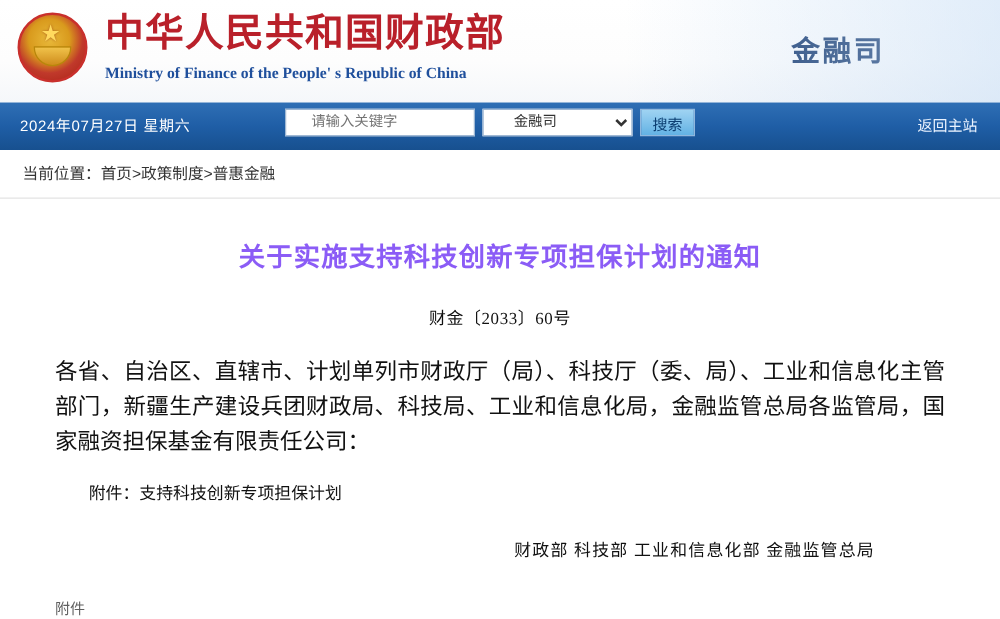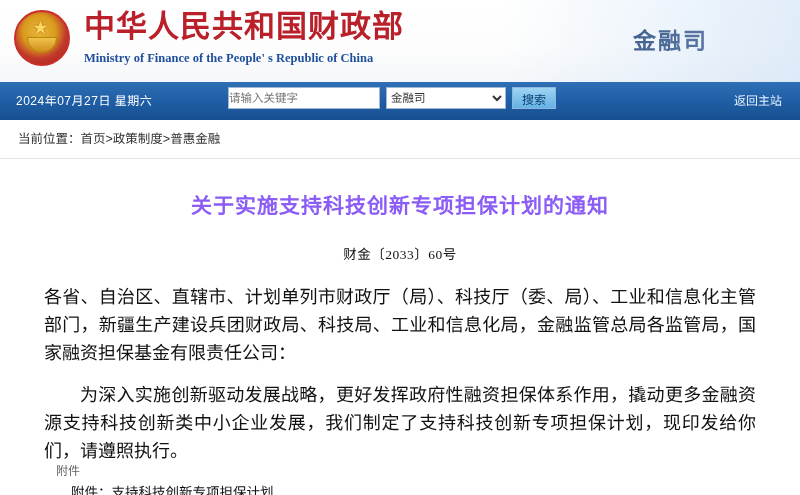--- a/index.html
+++ b/index.html
@@ -124,21 +124,21 @@
     align-items: center;
     gap: 6px;
   }
   .search-input, .search-select {
     height: 22px;
     box-sizing: border-box;
     border: 1px solid #9fb8d4;
     background: #ffffff;
     font-size: 11.5px;
     color: #555;
-    padding: 0 0;
+    padding: 0 20px;
     font-family: "Liberation Sans", sans-serif;
     outline: none;
   }
   .search-input { width: 152px; }
   .search-select {
     width: 120px;
     color: #333;
     line-height: 20px;
   }
   .search-btn {
@@ -222,26 +222,25 @@
     font-family: "Liberation Serif", "DejaVu Serif", serif;
     font-size: 13.5px;
     color: #111;
     line-height: 28px;
     padding-right: 56px;
     letter-spacing: 1px;
   }
   .footer-stub {
     position: absolute;
     left: 44px;
-    bottom: 16px;
+    bottom: 0;
     font-family: "Liberation Serif", "DejaVu Serif", serif;
     font-size: 12px;
     color: #444;
     opacity: .85;
-    margin-left: 12px;
   }
   .page-wrap { position: relative; width: 800px; height: 495px; }
 </style>
 </head>
 <body>
 
 <div class="page-wrap">
 
   <div class="header">
     <div class="emblem">
@@ -274,19 +273,19 @@
   </div>
 
   <div class="breadcrumb">
     <span>当前位置：</span><a href="#">首页</a><span>&gt;</span><a href="#">政策制度</a><span>&gt;</span><a href="#">普惠金融</a>
   </div>
 
   <div class="article">
     <div class="doc-title">关于实施支持科技创新专项担保计划的通知</div>
     <div class="doc-number">财金〔2033〕60号</div>
     <p class="doc-para">各省、自治区、直辖市、计划单列市财政厅（局）、科技厅（委、局）、工业和信息化主管部门，新疆生产建设兵团财政局、科技局、工业和信息化局，金融监管总局各监管局，国家融资担保基金有限责任公司：</p>
-    <p class="doc-para indent">为深入实施创新驱动发展战略，更好发挥政府性融资担保体系作用，撬动更多金融资源支持科技创新类中小企业发展，我们制定了支持科技创新专项担保计划，现印发给你们，请遵照执行。</p>
     <div class="attachment">附件：支持科技创新专项担保计划</div>
+    <div class="signature">财政部   科技部  工业和信息化部  金融监管总局</div>
 
   </div>
 
   <div class="footer-stub">附件</div>
 </div>
 
 </body></html>

